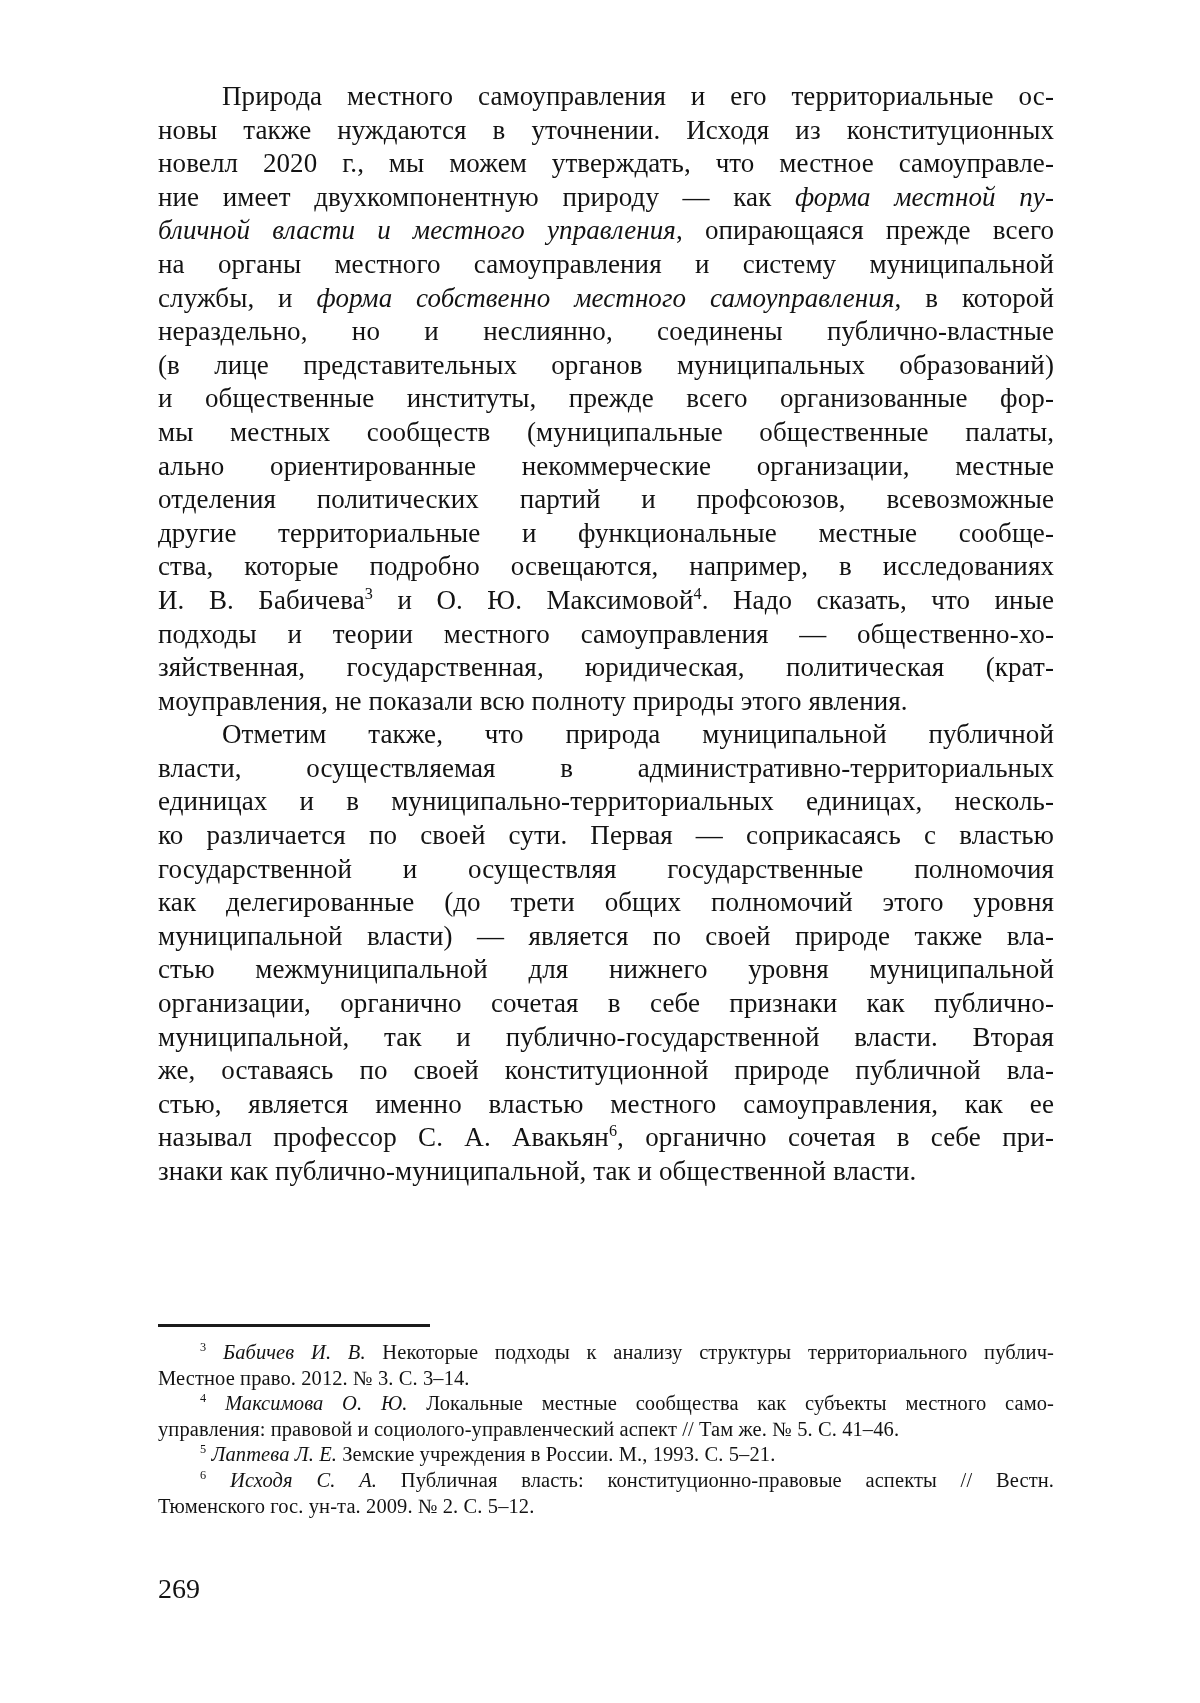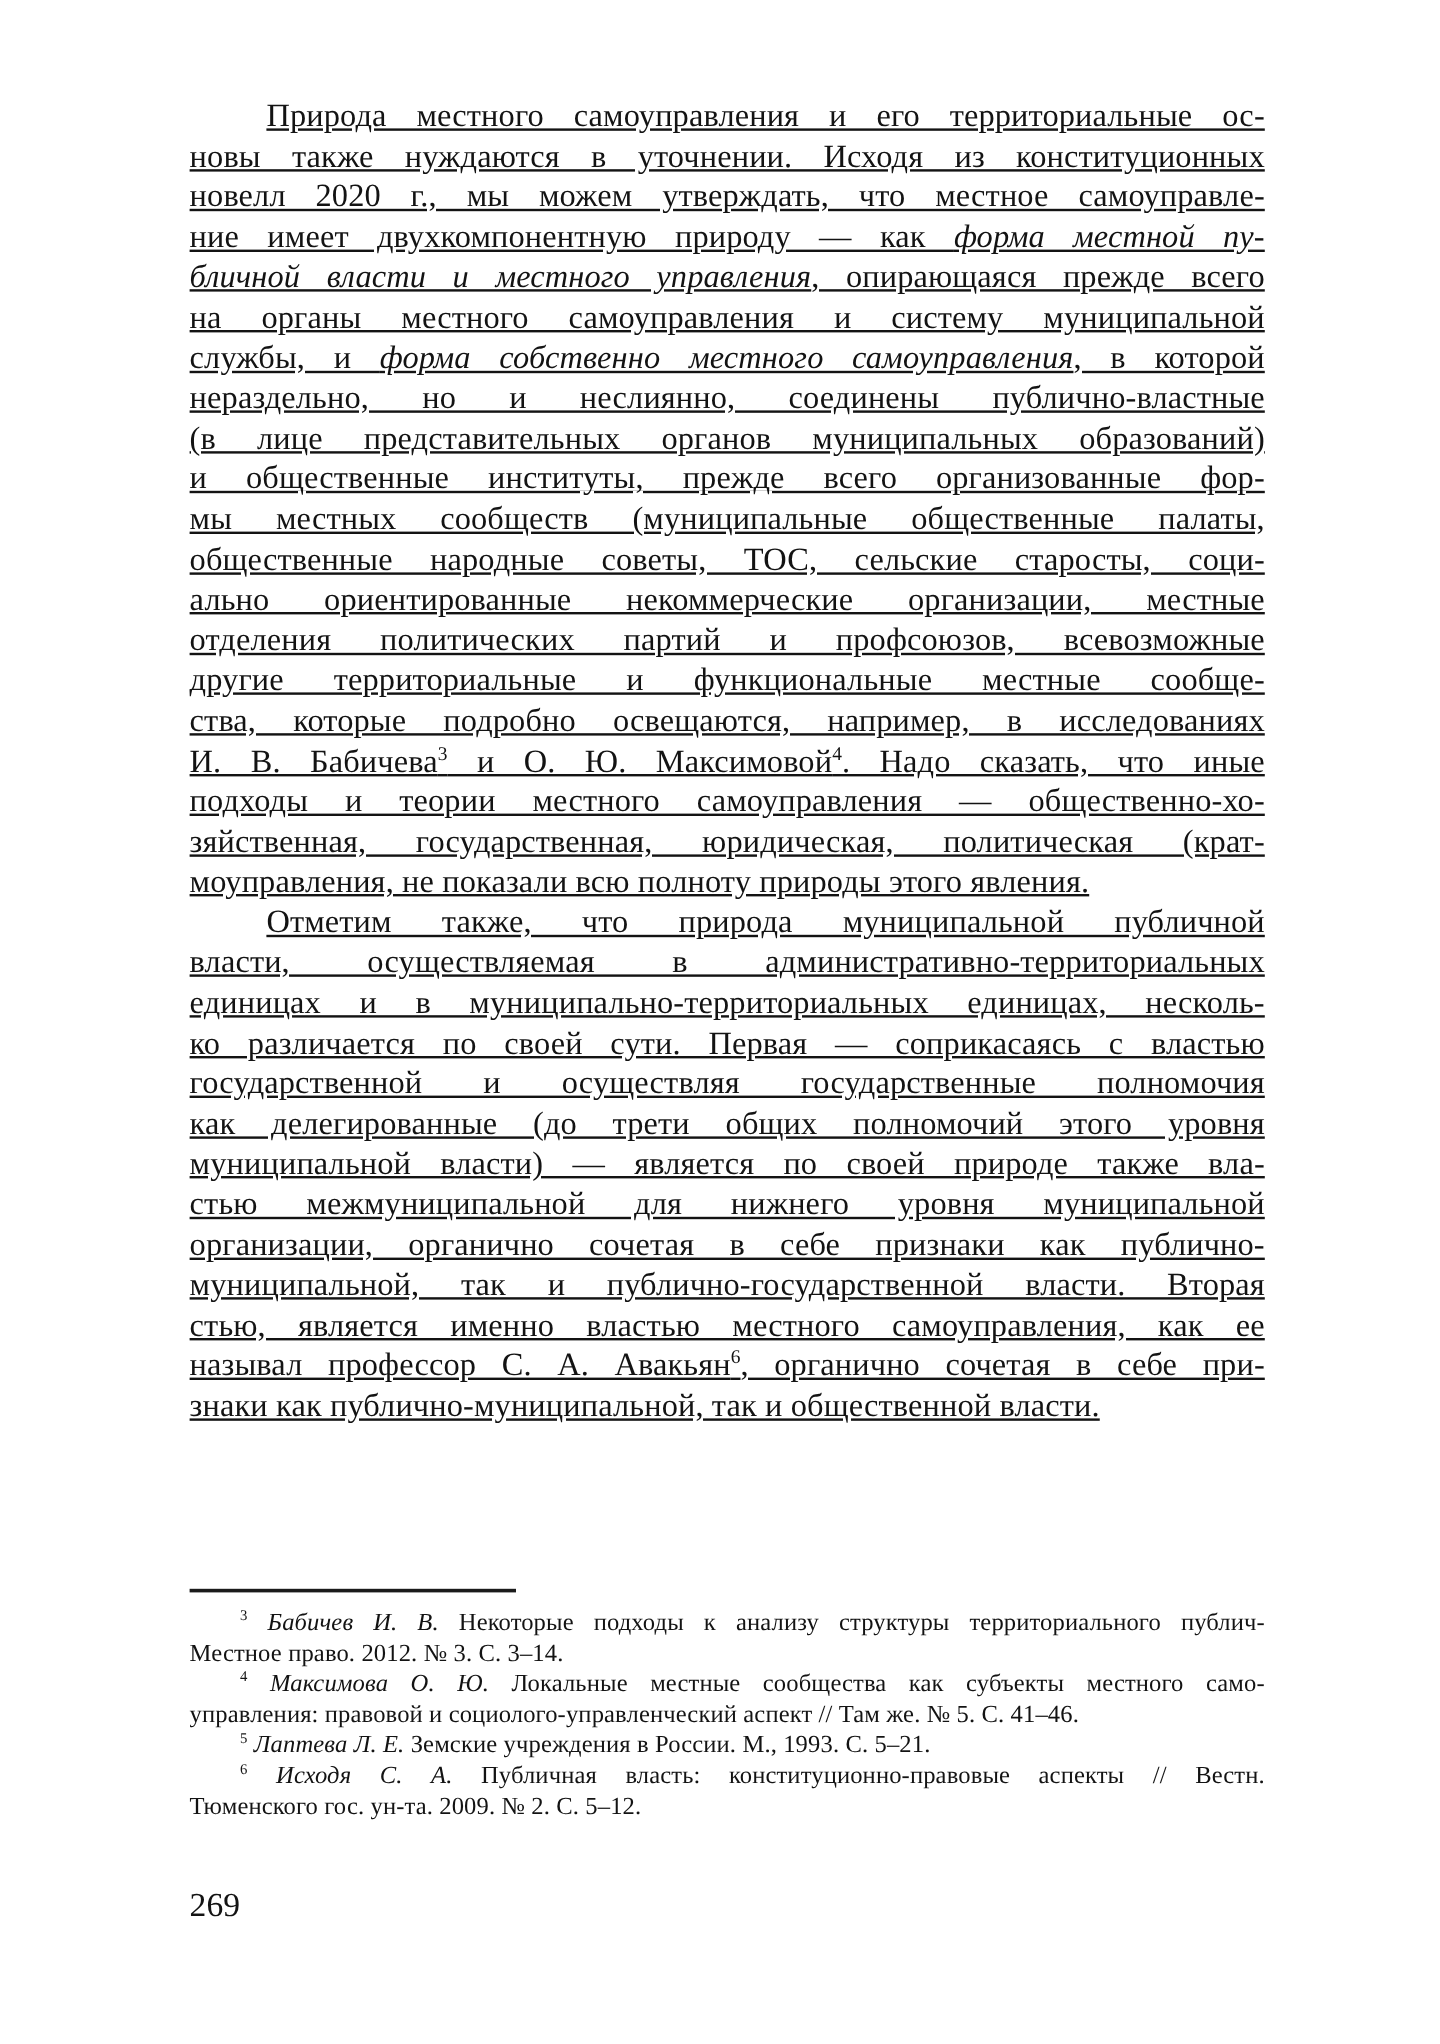--- a/index.html
+++ b/index.html
@@ -23,21 +23,20 @@
   }
   
   .body-text {
     position: absolute;
     left: 158px;
     top: 80px;
     width: 896px;
     font-size: 27px;
     line-height: 33.6px;
     letter-spacing: 0.1px;
-    text-decoration: underline;
   }
   .line {
     text-align: justify;
     text-align-last: justify;
     white-space: normal;
   }
   .line.lastline {
     text-align: right;
     text-align-last: left;
   }
@@ -88,39 +87,39 @@
       <div class="line"><span>новы также нуждаются в уточнении. Исходя из конституционных</span></div>
       <div class="line"><span>новелл 2020 г., мы можем утверждать, что местное самоуправле-</span></div>
       <div class="line"><span>ние имеет двухкомпонентную природу — как </span><span class="it">форма местной пу-</span></div>
       <div class="line"><span class="it">бличной власти и местного управления</span><span>, опирающаяся прежде всего</span></div>
       <div class="line"><span>на органы местного самоуправления и систему муниципальной</span></div>
       <div class="line"><span>службы, и </span><span class="it">форма собственно местного самоуправления</span><span>, в которой</span></div>
       <div class="line"><span>нераздельно, но и неслиянно, соединены публично-властные</span></div>
       <div class="line"><span>(в лице представительных органов муниципальных образований)</span></div>
       <div class="line"><span>и общественные институты, прежде всего организованные фор-</span></div>
       <div class="line"><span>мы местных сообществ (муниципальные общественные палаты,</span></div>
-      <div class="line"><span>общественные народные советы, ТОС, сельские старосты, соци-</span></div>
       <div class="line"><span>ально ориентированные некоммерческие организации, местные</span></div>
       <div class="line"><span>отделения политических партий и профсоюзов, всевозможные</span></div>
       <div class="line"><span>другие территориальные и функциональные местные сообще-</span></div>
       <div class="line"><span>ства, которые подробно освещаются, например, в исследованиях</span></div>
       <div class="line"><span>И. В. Бабичева</span><span class="sup">3</span><span> и О. Ю. Максимовой</span><span class="sup">4</span><span>. Надо сказать, что иные</span></div>
       <div class="line"><span>подходы и теории местного самоуправления — общественно-хо-</span></div>
       <div class="line"><span>зяйственная, государственная, юридическая, политическая (крат-</span></div>
       <div class="line lastline"><span>моуправления, не показали всю полноту природы этого явления.</span></div>
       <div class="line indent"><span>Отметим также, что природа муниципальной публичной</span></div>
       <div class="line"><span>власти, осуществляемая в административно-территориальных</span></div>
       <div class="line"><span>единицах и в муниципально-территориальных единицах, несколь-</span></div>
       <div class="line"><span>ко различается по своей сути. Первая — соприкасаясь с властью</span></div>
       <div class="line"><span>государственной и осуществляя государственные полномочия</span></div>
       <div class="line"><span>как делегированные (до трети общих полномочий этого уровня</span></div>
       <div class="line"><span>муниципальной власти) — является по своей природе также вла-</span></div>
       <div class="line"><span>стью межмуниципальной для нижнего уровня муниципальной</span></div>
       <div class="line"><span>организации, органично сочетая в себе признаки как публично-</span></div>
       <div class="line"><span>муниципальной, так и публично-государственной власти. Вторая</span></div>
+      <div class="line"><span>же, оставаясь по своей конституционной природе публичной вла-</span></div>
       <div class="line"><span>стью, является именно властью местного самоуправления, как ее</span></div>
       <div class="line"><span>называл профессор С. А. Авакьян</span><span class="sup">6</span><span>, органично сочетая в себе при-</span></div>
       <div class="line lastline"><span>знаки как публично-муниципальной, так и общественной власти.</span></div>
     </div>
   <div class="footnote-rule"></div>
   <div class="footnotes">
       <div class="line indent"><span class="sup">3</span><span> </span><span class="it">Бабичев И. В.</span><span> Некоторые подходы к анализу структуры территориального публич-</span></div>
       <div class="line lastline"><span>Местное право. 2012. № 3. С. 3–14.</span></div>
       <div class="line indent"><span class="sup">4</span><span> </span><span class="it">Максимова О. Ю.</span><span> Локальные местные сообщества как субъекты местного само-</span></div>
       <div class="line lastline"><span>управления: правовой и социолого-управленческий аспект // Там же. № 5. С. 41–46.</span></div>

